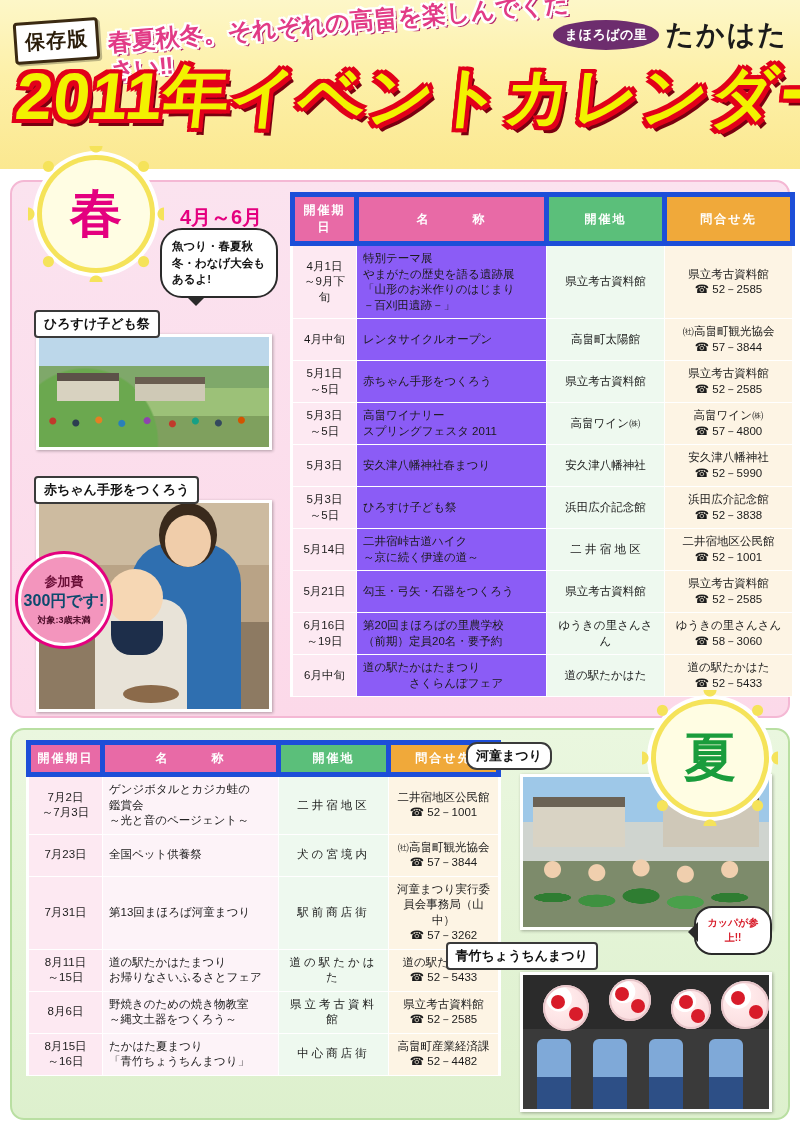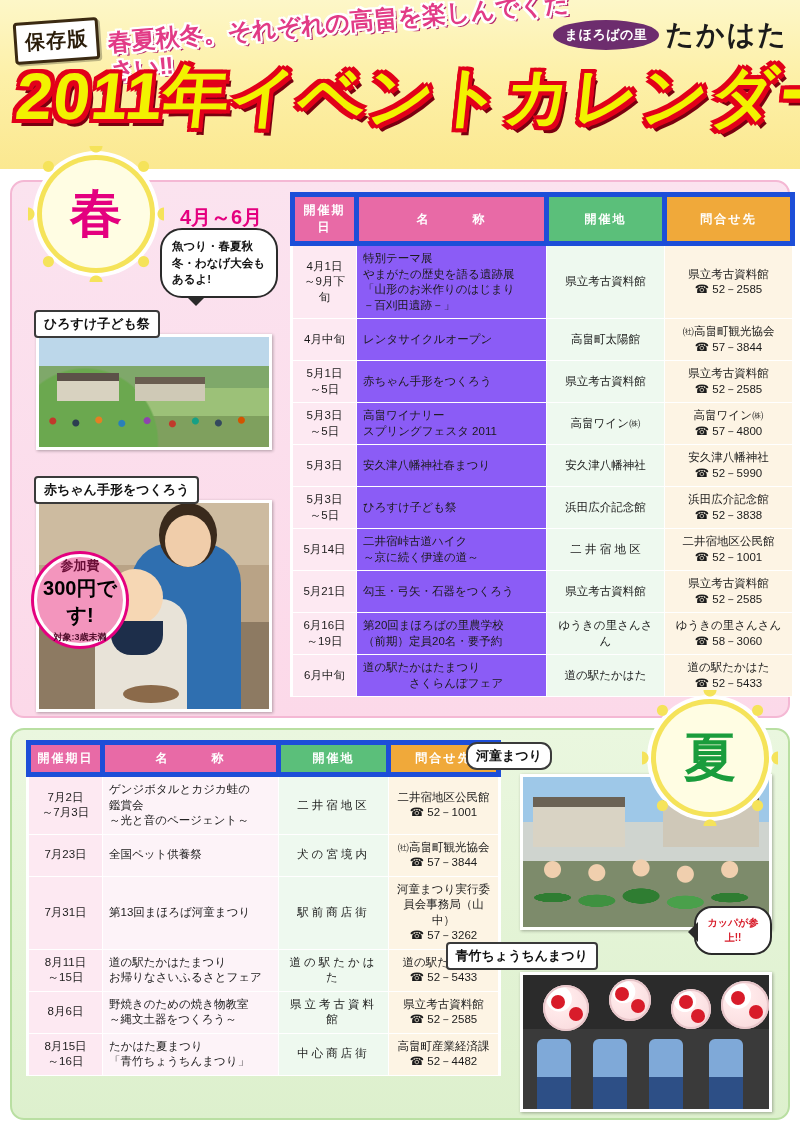--- a/index.html
+++ b/index.html
@@ -265,33 +265,33 @@
     border: 10px solid transparent;
   }
   .bub-spring { left: 148px; top: 46px; width: 118px; }
   .bub-spring::after {
     left: 24px; bottom: -20px;
     border-top-color:#2a2a2a;
   }
 
   
   .price-badge {
-    position:absolute; left: 22px; top: 372px;
+    position:absolute; left: 6px; top: 372px;
     width: 92px; height: 92px;
     background:#f395bd;
     border: 3px solid #fff;
     border-radius: 50%;
     display:flex; flex-direction:column; align-items:center; justify-content:center;
     text-align:center;
     color:#6b0f38; font-weight:bold;
     z-index: 8;
     box-shadow: 0 0 0 3px #e4007f;
   }
   .price-badge .l1 { font-size: 13px; }
-  .price-badge .l2 { font-size: 20px; color:#000000; }
+  .price-badge .l2 { font-size: 16px; color:#0c4a6e; }
   .price-badge .l3 { font-size: 9px; color:#4d0b28; margin-top:2px; }
 
   
   .ph-kappa {
     right: 16px; top: 44px; width: 252px; height: 156px;
     background: linear-gradient(180deg,#9ec8e8 0 30%, #cfd4cf 30% 56%, #7d8b6b 56% 100%);
   }
   .ph-kappa .house {
     position:absolute; left: 10px; top: 20px; width: 92px; height: 50px;
     background:#d9d3c4; border-top: 10px solid #6b6255;

